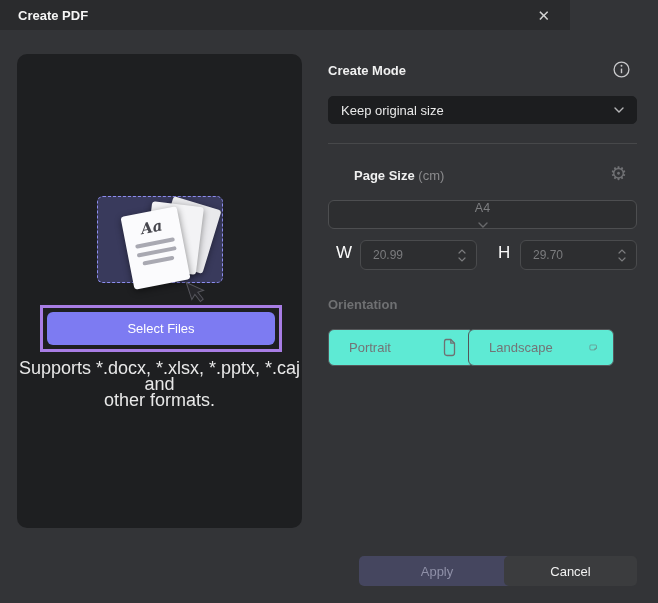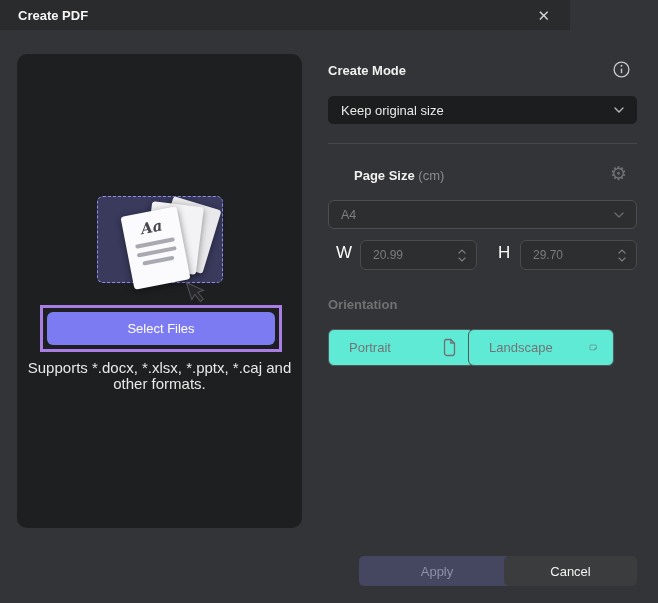--- a/index.html
+++ b/index.html
@@ -48,21 +48,21 @@
     position: absolute; left: 23px; top: 251px; width: 242px; height: 47px;
     border: 3px solid var(--highlight-outline, #a87de4); background: transparent;
   }
   .select-files-btn {
     position: absolute; left: 30px; top: 258px; width: 228px; height: 33px;
     background: var(--accent-button, #7d7bf2); border: none; border-radius: 6px;
     color: #ffffff; font-size: 13px; font-family: inherit; cursor: pointer;
   }
   .supports-text {
     position: absolute; left: 0; top: 306px; width: 100%;
-    text-align: center; color: #e8e8e8; font-size: 15px; line-height: 16px;
+    text-align: center; color: #e8e8e8; font-size: 18px; line-height: 16px;
   }
 
   
   .section-label { position: absolute; font-size: 13px; font-weight: bold; color: #f0f0f0; }
   .muted { color: #8b8b8d; font-weight: normal; }
   .disabled-label { color: #6f7072 !important; }
 
   .info-icon { position: absolute; left: 613px; top: 61px; cursor: pointer; }
   .gear-icon {
     position: absolute; left: 610px; top: 162px; font-size: 19px; color: #707174;
@@ -77,20 +77,21 @@
   }
   .mode-select .val { font-size: 13px; color: #e9e9e9; }
 
   .divider { position: absolute; left: 328px; top: 143px; width: 309px; height: 1px; background: #47484a; }
 
   .a4-select {
     position: absolute; left: 328px; top: 200px; width: 309px; height: 29px;
     background: #2d2e30; border: 1px solid #4d4e50; border-radius: 6px;
     display: flex; align-items: center; justify-content: space-between;
     padding: 0 12px;
+    flex-direction: column;
   }
   .a4-select .val { font-size: 12.5px; color: #7d7e80; }
 
   .dim-label { position: absolute; top: 243px; font-size: 17px; color: #fafafa; }
   .num-box {
     position: absolute; top: 240px; width: 117px; height: 30px;
     background: #2d2e30; border: 1px solid #4a4b4d; border-radius: 6px;
     display: flex; align-items: center; justify-content: space-between;
     padding: 0 10px 0 12px;
   }

